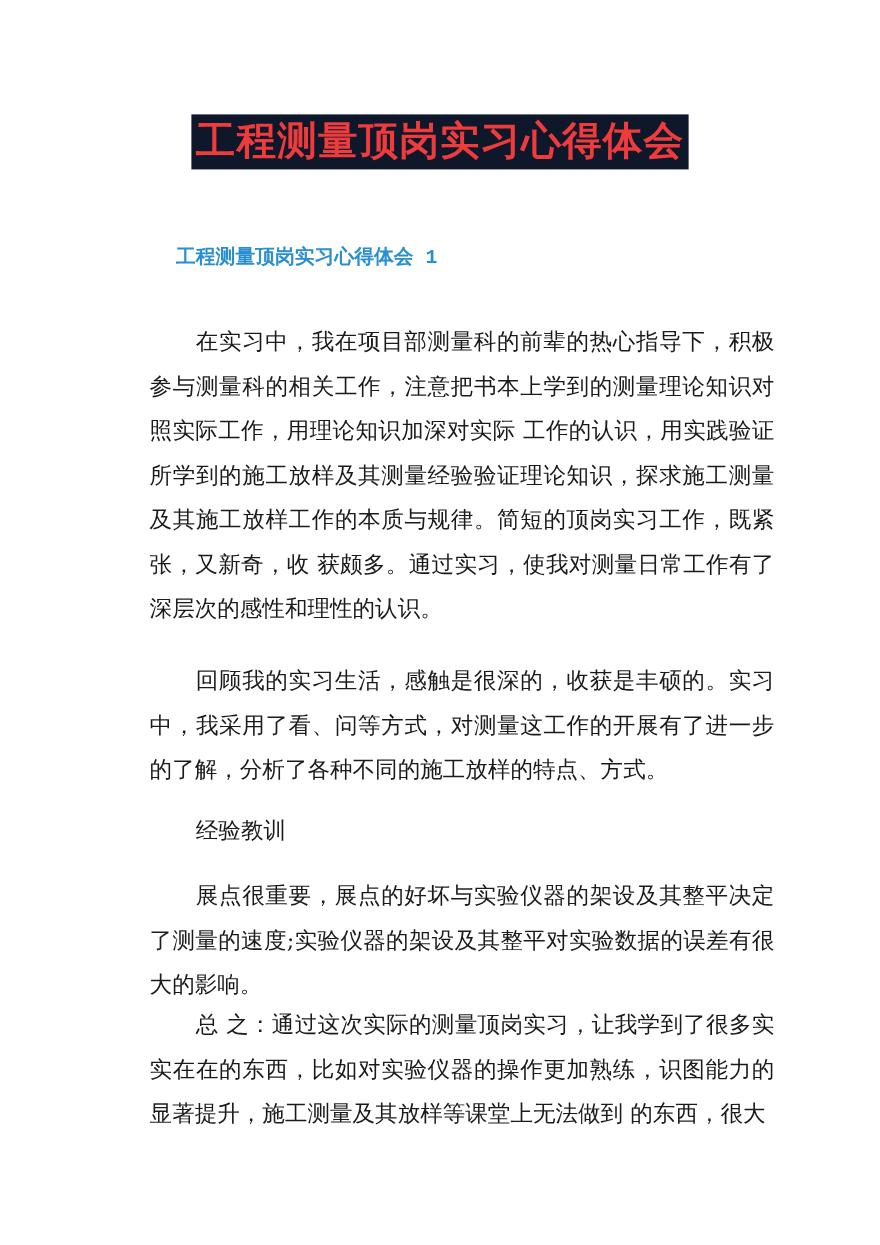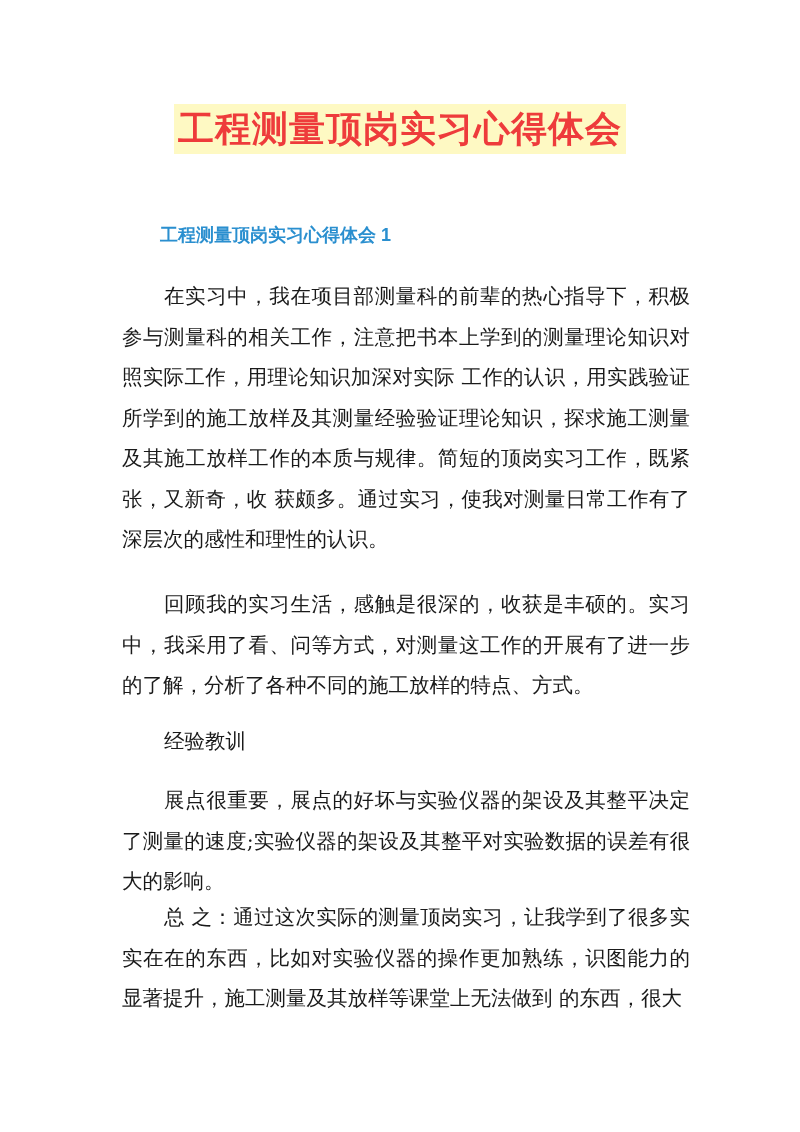--- a/index.html
+++ b/index.html
@@ -22,48 +22,48 @@
     }
     .title-wrap {
       position: absolute;
       top: 104px;
       left: 0;
       width: 800px;
       text-align: center;
     }
     .title {
       display: inline-block;
-      background: #fef9c3;
+      background: #0f172a;
       color: #ee3b3b;
       font-family: "DejaVu Sans", "Liberation Sans", sans-serif;
       font-weight: bold;
       font-size: 36px;
       line-height: 50px;
       padding: 0 4px;
       letter-spacing: 1px;
     }
     .subheading {
       position: absolute;
       top: 220px;
       left: 160px;
       color: #2a8fcf;
-      font-family: Liberation Sans, sans-serif;
+      font-family: Liberation Mono, monospace;
       font-weight: bold;
       font-size: 18px;
       line-height: 30px;
     }
     .para {
       position: absolute;
       left: 118px;
       width: 568px;
       font-size: 20.5px;
       line-height: 40.5px;
       text-align: justify;
       text-indent: 42px;
-      margin: 4px;
+      margin: 18px;
     }
     .p1 { top: 272px; }
     .p2 { top: 580px; }
     .p3 { top: 717px; }
     .p4 { top: 776px; }
     .p5 { top: 893px; }
   </style>
 </head>
 <body>
 

